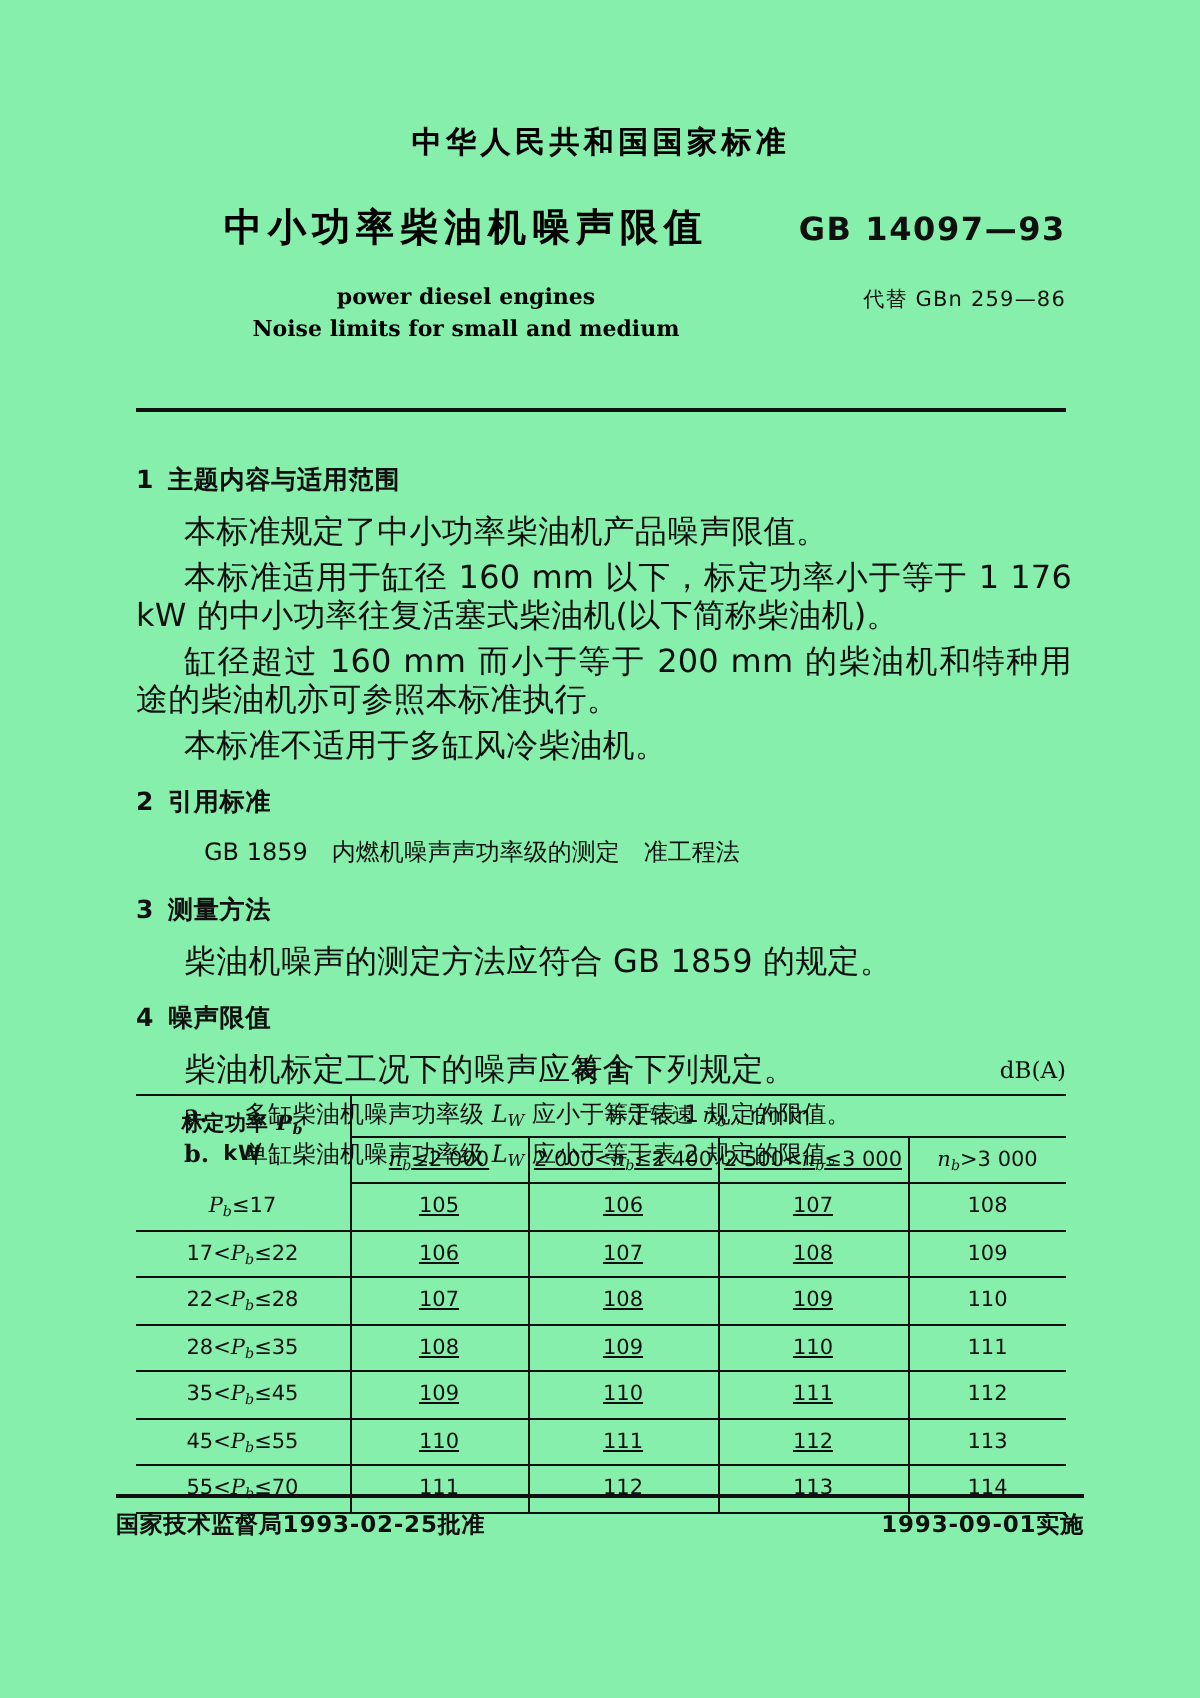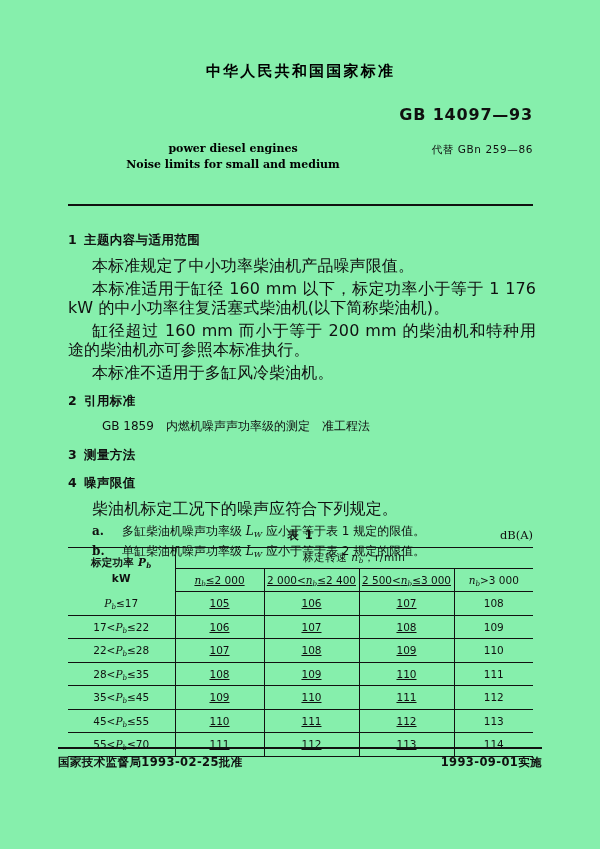--- a/index.html
+++ b/index.html
@@ -267,20 +267,21 @@
 </style>
 </head>
 <body>
 
 <div class="page">
 
   <div class="masthead">
     <div class="nat-std">中华人民共和国国家标准</div>
 
     <div class="title-row">
+      <div class="doc-title">中小功率柴油机噪声限值</div>
       <div class="std-code">GB 14097—93</div>
     </div>
 
     <div class="subtitle-row">
       <div class="doc-subtitle">
         <div>power diesel engines</div>
         <div>Noise limits for small and medium</div>
       </div>
       <div class="replaces">代替 GBn 259—86</div>
     </div>
@@ -304,20 +305,21 @@
       <div class="sec-head">
         <span class="n">2</span><span>引用标准</span>
       </div>
       <p class="ref-line">GB 1859　内燃机噪声声功率级的测定　准工程法</p>
     </div>
 
     <div class="sec-block">
       <div class="sec-head">
         <span class="n">3</span><span>测量方法</span>
       </div>
+      <p class="para">柴油机噪声的测定方法应符合 GB 1859 的规定。</p>
     </div>
 
     <div class="sec-block">
       <div class="sec-head">
         <span class="n">4</span><span>噪声限值</span>
       </div>
       <p class="para">柴油机标定工况下的噪声应符合下列规定。</p>
 
       <p class="item-line">
         <span class="mk">a.</span><span>多缸柴油机噪声功率级 </span><var><span>L</span><sub>W</sub></var><span> 应小于等于表 1 规定的限值。</span>

